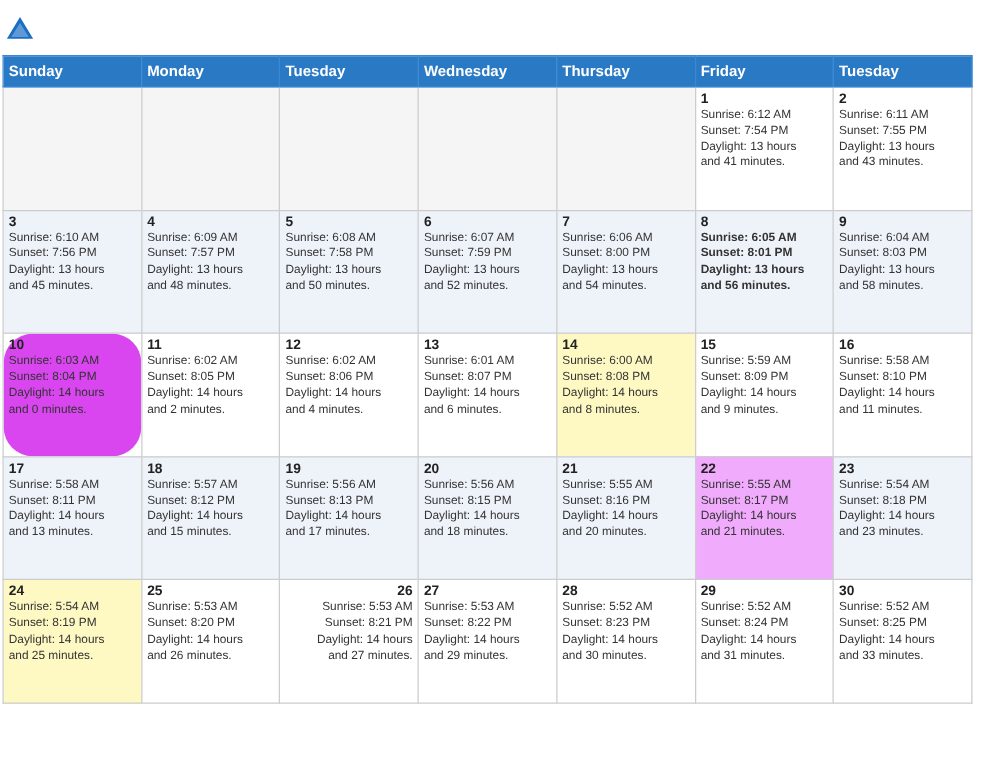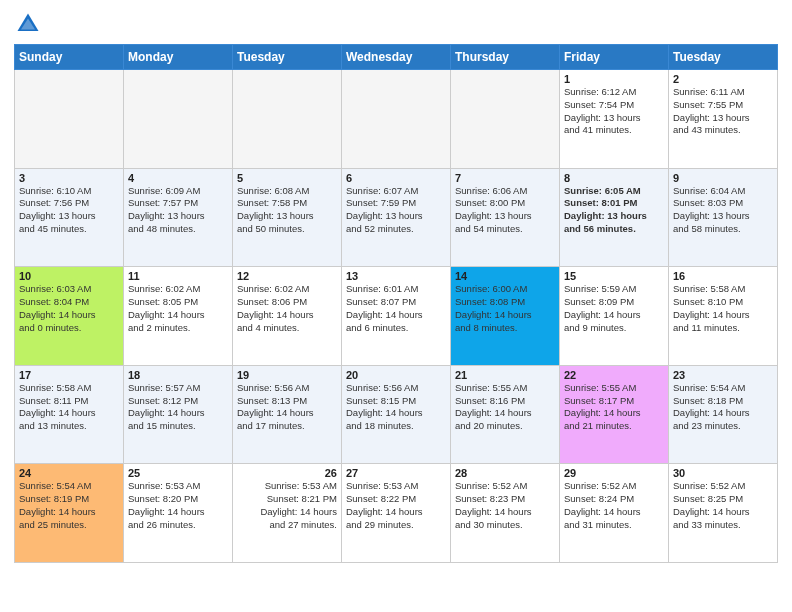--- a/index.html
+++ b/index.html
@@ -6,21 +6,21 @@
     body {
       font-family: Arial, sans-serif;
       background: #fff;
       width: 792px;
       height: 612px;
       overflow: hidden;
     }
     .page {
       width: 792px;
       height: 571px;
-      padding: 10px 14px 8px 14px;
+      padding: 10px 14px 8px 2px;
       display: flex;
       flex-direction: column;
     }
     .header {
       display: flex;
       justify-content: space-between;
       align-items: flex-start;
       margin-bottom: 6px;
     }
     .logo {
@@ -200,21 +200,21 @@
           </td>
           <td style="background-color: rgb(238, 243, 250);">
             <div class="day-number">9</div>
             <div class="day-info" style="white-space: pre-line;">Sunrise: 6:04 AM
 Sunset: 8:03 PM
 Daylight: 13 hours
 and 58 minutes.</div>
           </td>
         </tr>
         <tr>
-          <td style="background-color: #bef264;">
+          <td style="background-color: #d946ef; border-radius: 23px;">
             <div class="day-number">10</div>
             <div class="day-info" style="white-space: pre-line;">Sunrise: 6:03 AM
 Sunset: 8:04 PM
 Daylight: 14 hours
 and 0 minutes.</div>
           </td>
           <td style="background-color: rgb(255, 255, 255);">
             <div class="day-number">11</div>
             <div class="day-info" style="white-space: pre-line;">Sunrise: 6:02 AM
 Sunset: 8:05 PM
@@ -228,21 +228,21 @@
 Daylight: 14 hours
 and 4 minutes.</div>
           </td>
           <td style="background-color: rgb(255, 255, 255);">
             <div class="day-number">13</div>
             <div class="day-info" style="white-space: pre-line;">Sunrise: 6:01 AM
 Sunset: 8:07 PM
 Daylight: 14 hours
 and 6 minutes.</div>
           </td>
-          <td style="background-color: #0ea5e9; margin-left: 28px;">
+          <td style="background-color: #fef9c3; margin-left: 28px;">
             <div class="day-number">14</div>
             <div class="day-info" style="white-space: pre-line;">Sunrise: 6:00 AM
 Sunset: 8:08 PM
 Daylight: 14 hours
 and 8 minutes.</div>
           </td>
           <td style="background-color: rgb(255, 255, 255);">
             <div class="day-number">15</div>
             <div class="day-info" style="white-space: pre-line;">Sunrise: 5:59 AM
 Sunset: 8:09 PM
@@ -302,21 +302,21 @@
           </td>
           <td style="background-color: rgb(238, 243, 250);">
             <div class="day-number">23</div>
             <div class="day-info" style="white-space: pre-line;">Sunrise: 5:54 AM
 Sunset: 8:18 PM
 Daylight: 14 hours
 and 23 minutes.</div>
           </td>
         </tr>
         <tr>
-          <td style="background-color: #fdba74;">
+          <td style="background-color: #fef9c3;">
             <div class="day-number">24</div>
             <div class="day-info" style="white-space: pre-line;">Sunrise: 5:54 AM
 Sunset: 8:19 PM
 Daylight: 14 hours
 and 25 minutes.</div>
           </td>
           <td style="background-color: rgb(255, 255, 255); margin-top: 39px;">
             <div class="day-number">25</div>
             <div class="day-info" style="white-space: pre-line;">Sunrise: 5:53 AM
 Sunset: 8:20 PM

